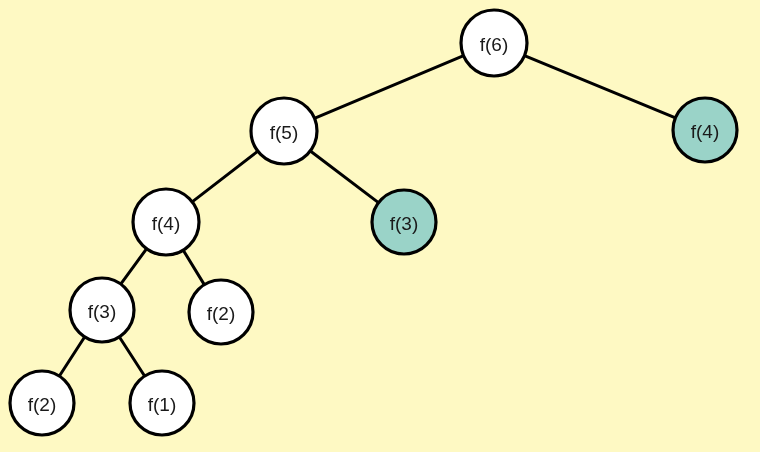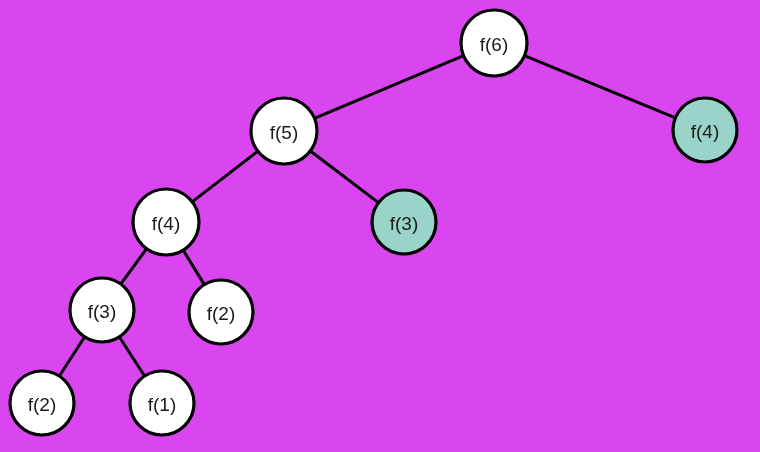--- a/index.html
+++ b/index.html
@@ -7,21 +7,21 @@
     padding: 0;
     background: #ffffff;
   }
   body {
     font-family: "Liberation Sans", sans-serif;
   }
   #diagram-canvas {
     position: relative;
     width: 760px;
     height: 452px;
-    background: #d946ef;
+    background: #fef9c3;
     overflow: hidden;
   }
   #tree-svg {
     display: block;
     width: 760px;
     height: 452px;
   }
   .tree-edge {
     stroke: #000000;
     stroke-width: 3;

